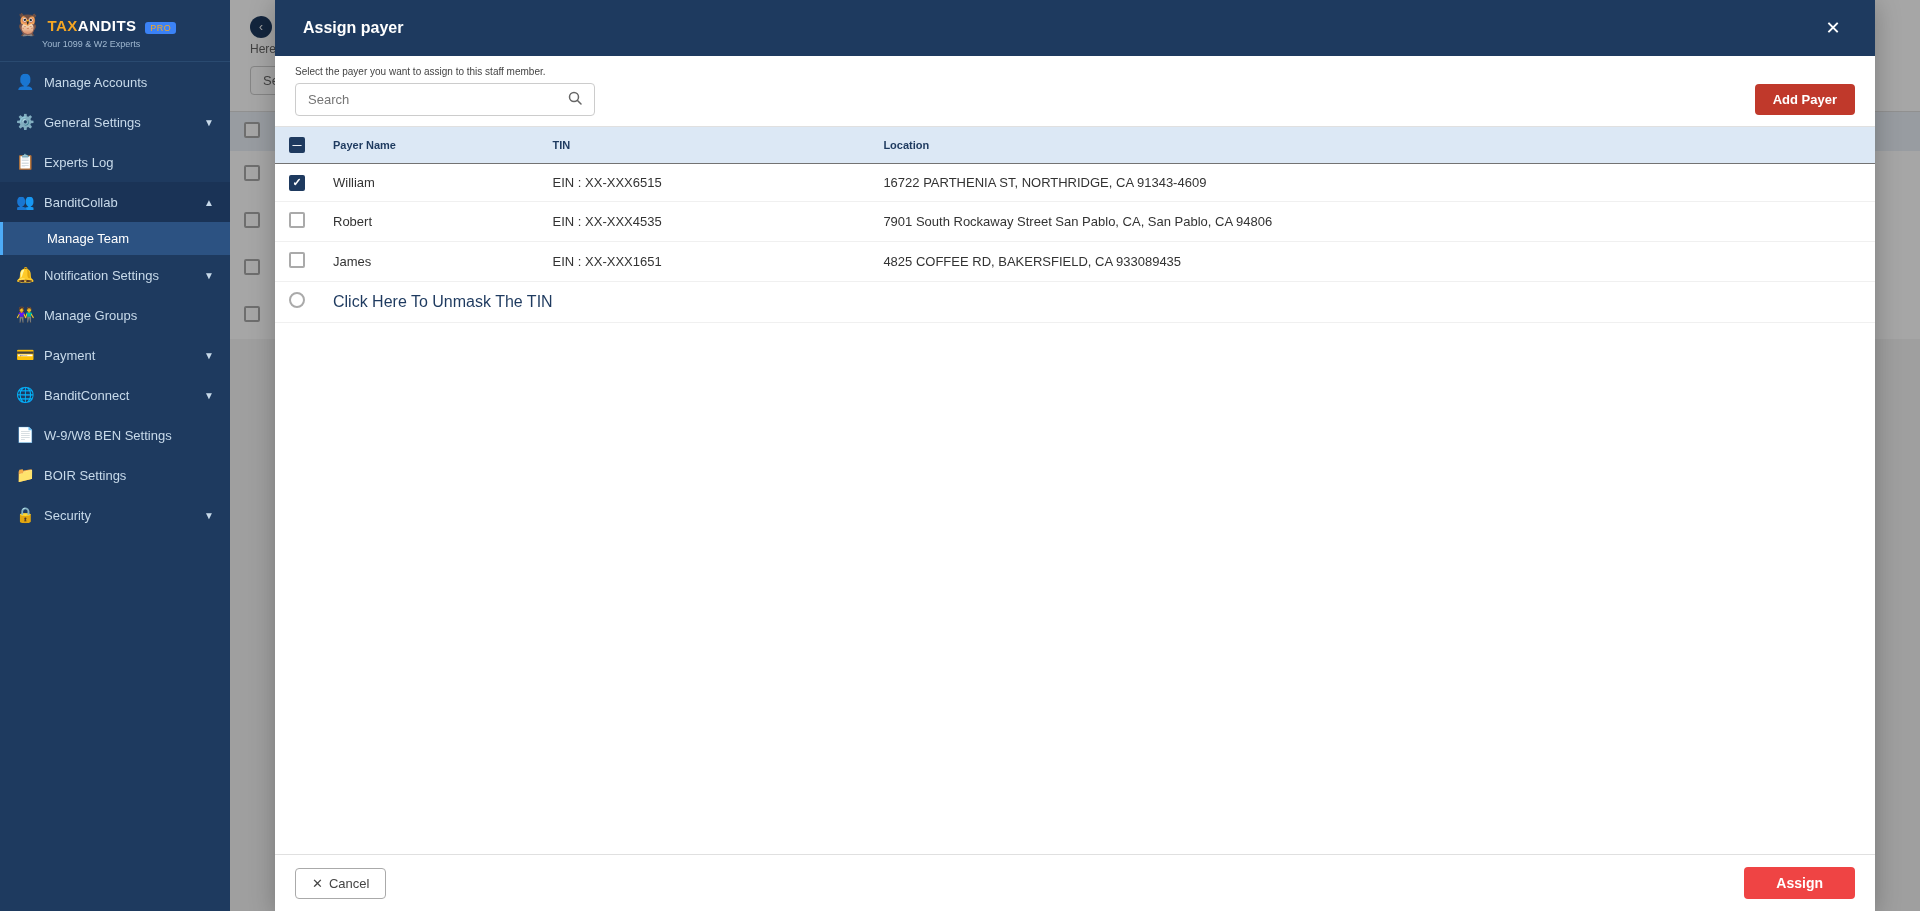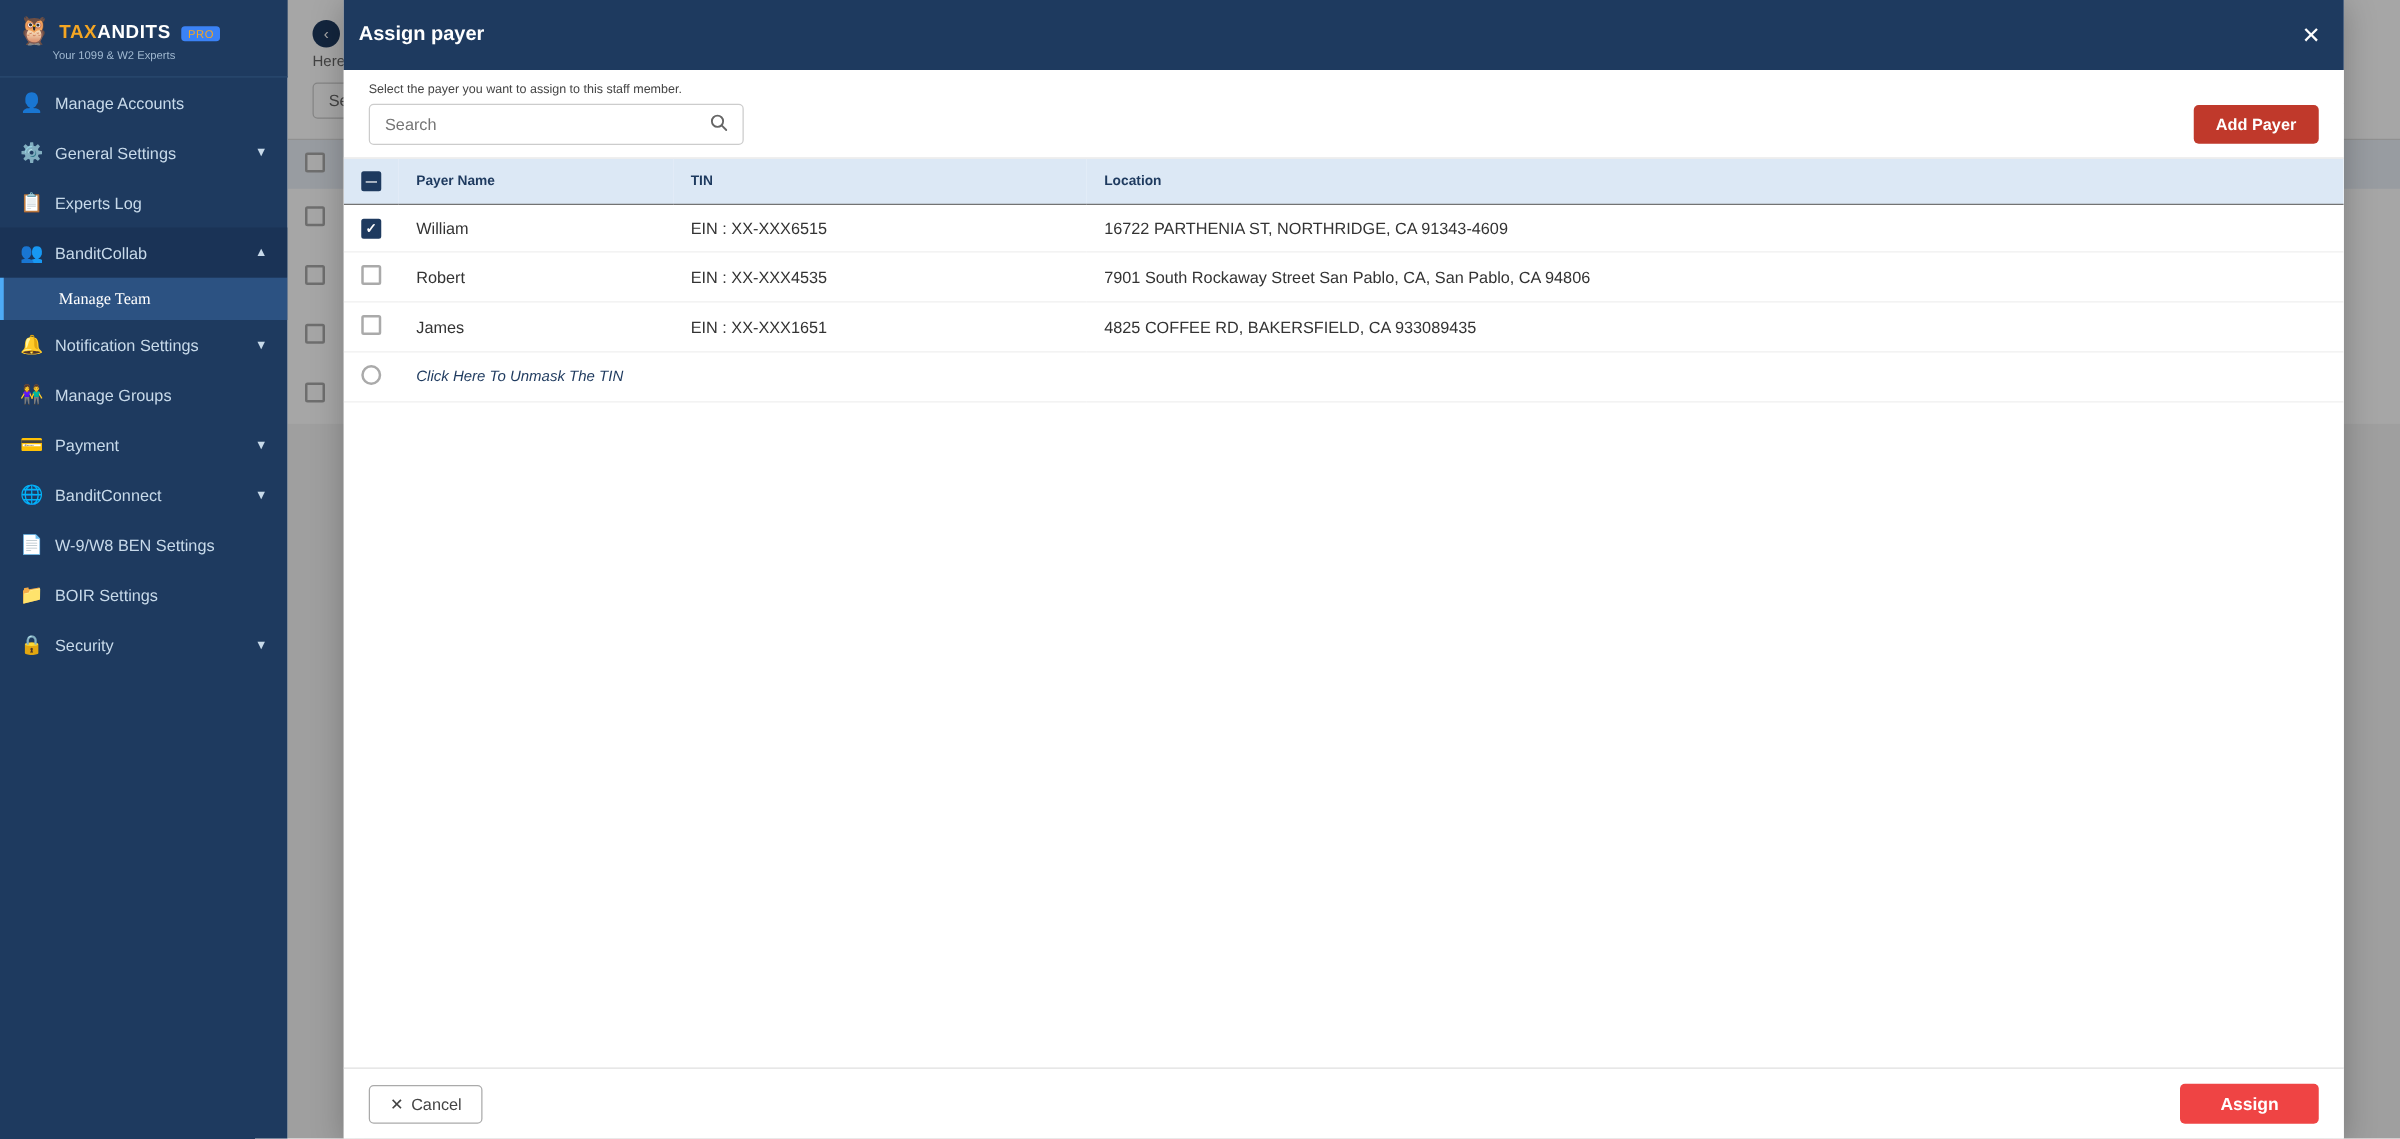--- a/index.html
+++ b/index.html
@@ -71,21 +71,20 @@
     .nav-item .nav-icon { font-size: 15px; width: 18px; text-align: center; }
     .nav-item .chevron { margin-left: auto; font-size: 10px; }
     .nav-sub-item {
       display: flex;
       align-items: center;
       padding: 9px 16px 9px 44px;
       cursor: pointer;
       color: #c8daea;
       font-size: 13px;
       gap: 10px;
-      font-family: Liberation Serif, serif;
     }
     .nav-sub-item.active {
       background: #2c5282;
       color: #fff;
       border-left: 3px solid #4dabf7;
     }
 
     
     .main-content {
       flex: 1;
@@ -158,21 +157,21 @@
       max-width: 1600px;
       height: 911px;
       display: flex;
       flex-direction: column;
       box-shadow: 0 4px 24px rgba(0,0,0,0.25);
       position: relative;
     }
     .modal-header {
       background: #1e3a5f;
       color: #fff;
-      padding: 14px 12px;
+      padding: 14px 28px;
       display: flex;
       align-items: center;
       justify-content: space-between;
       font-size: 16px;
       font-weight: bold;
     }
     .modal-close-btn {
       background: none;
       border: none;
       color: #fff;
@@ -319,21 +318,21 @@
     .radio-circle {
       width: 16px;
       height: 16px;
       border: 2px solid #aaa;
       border-radius: 50%;
       display: inline-block;
       cursor: pointer;
       background: #fff;
     }
 
-    .unmask-row td { color: #1e3a5f; font-style: italic; font-size: 12px; }
+    .unmask-row td { color: #1e3a5f; font-size: 16px; }
 
     .modal-footer {
       padding: 12px 20px;
       border-top: 1px solid #e0e0e0;
       display: flex;
       align-items: center;
       justify-content: space-between;
       background: #fff;
     }
     .cancel-btn {

